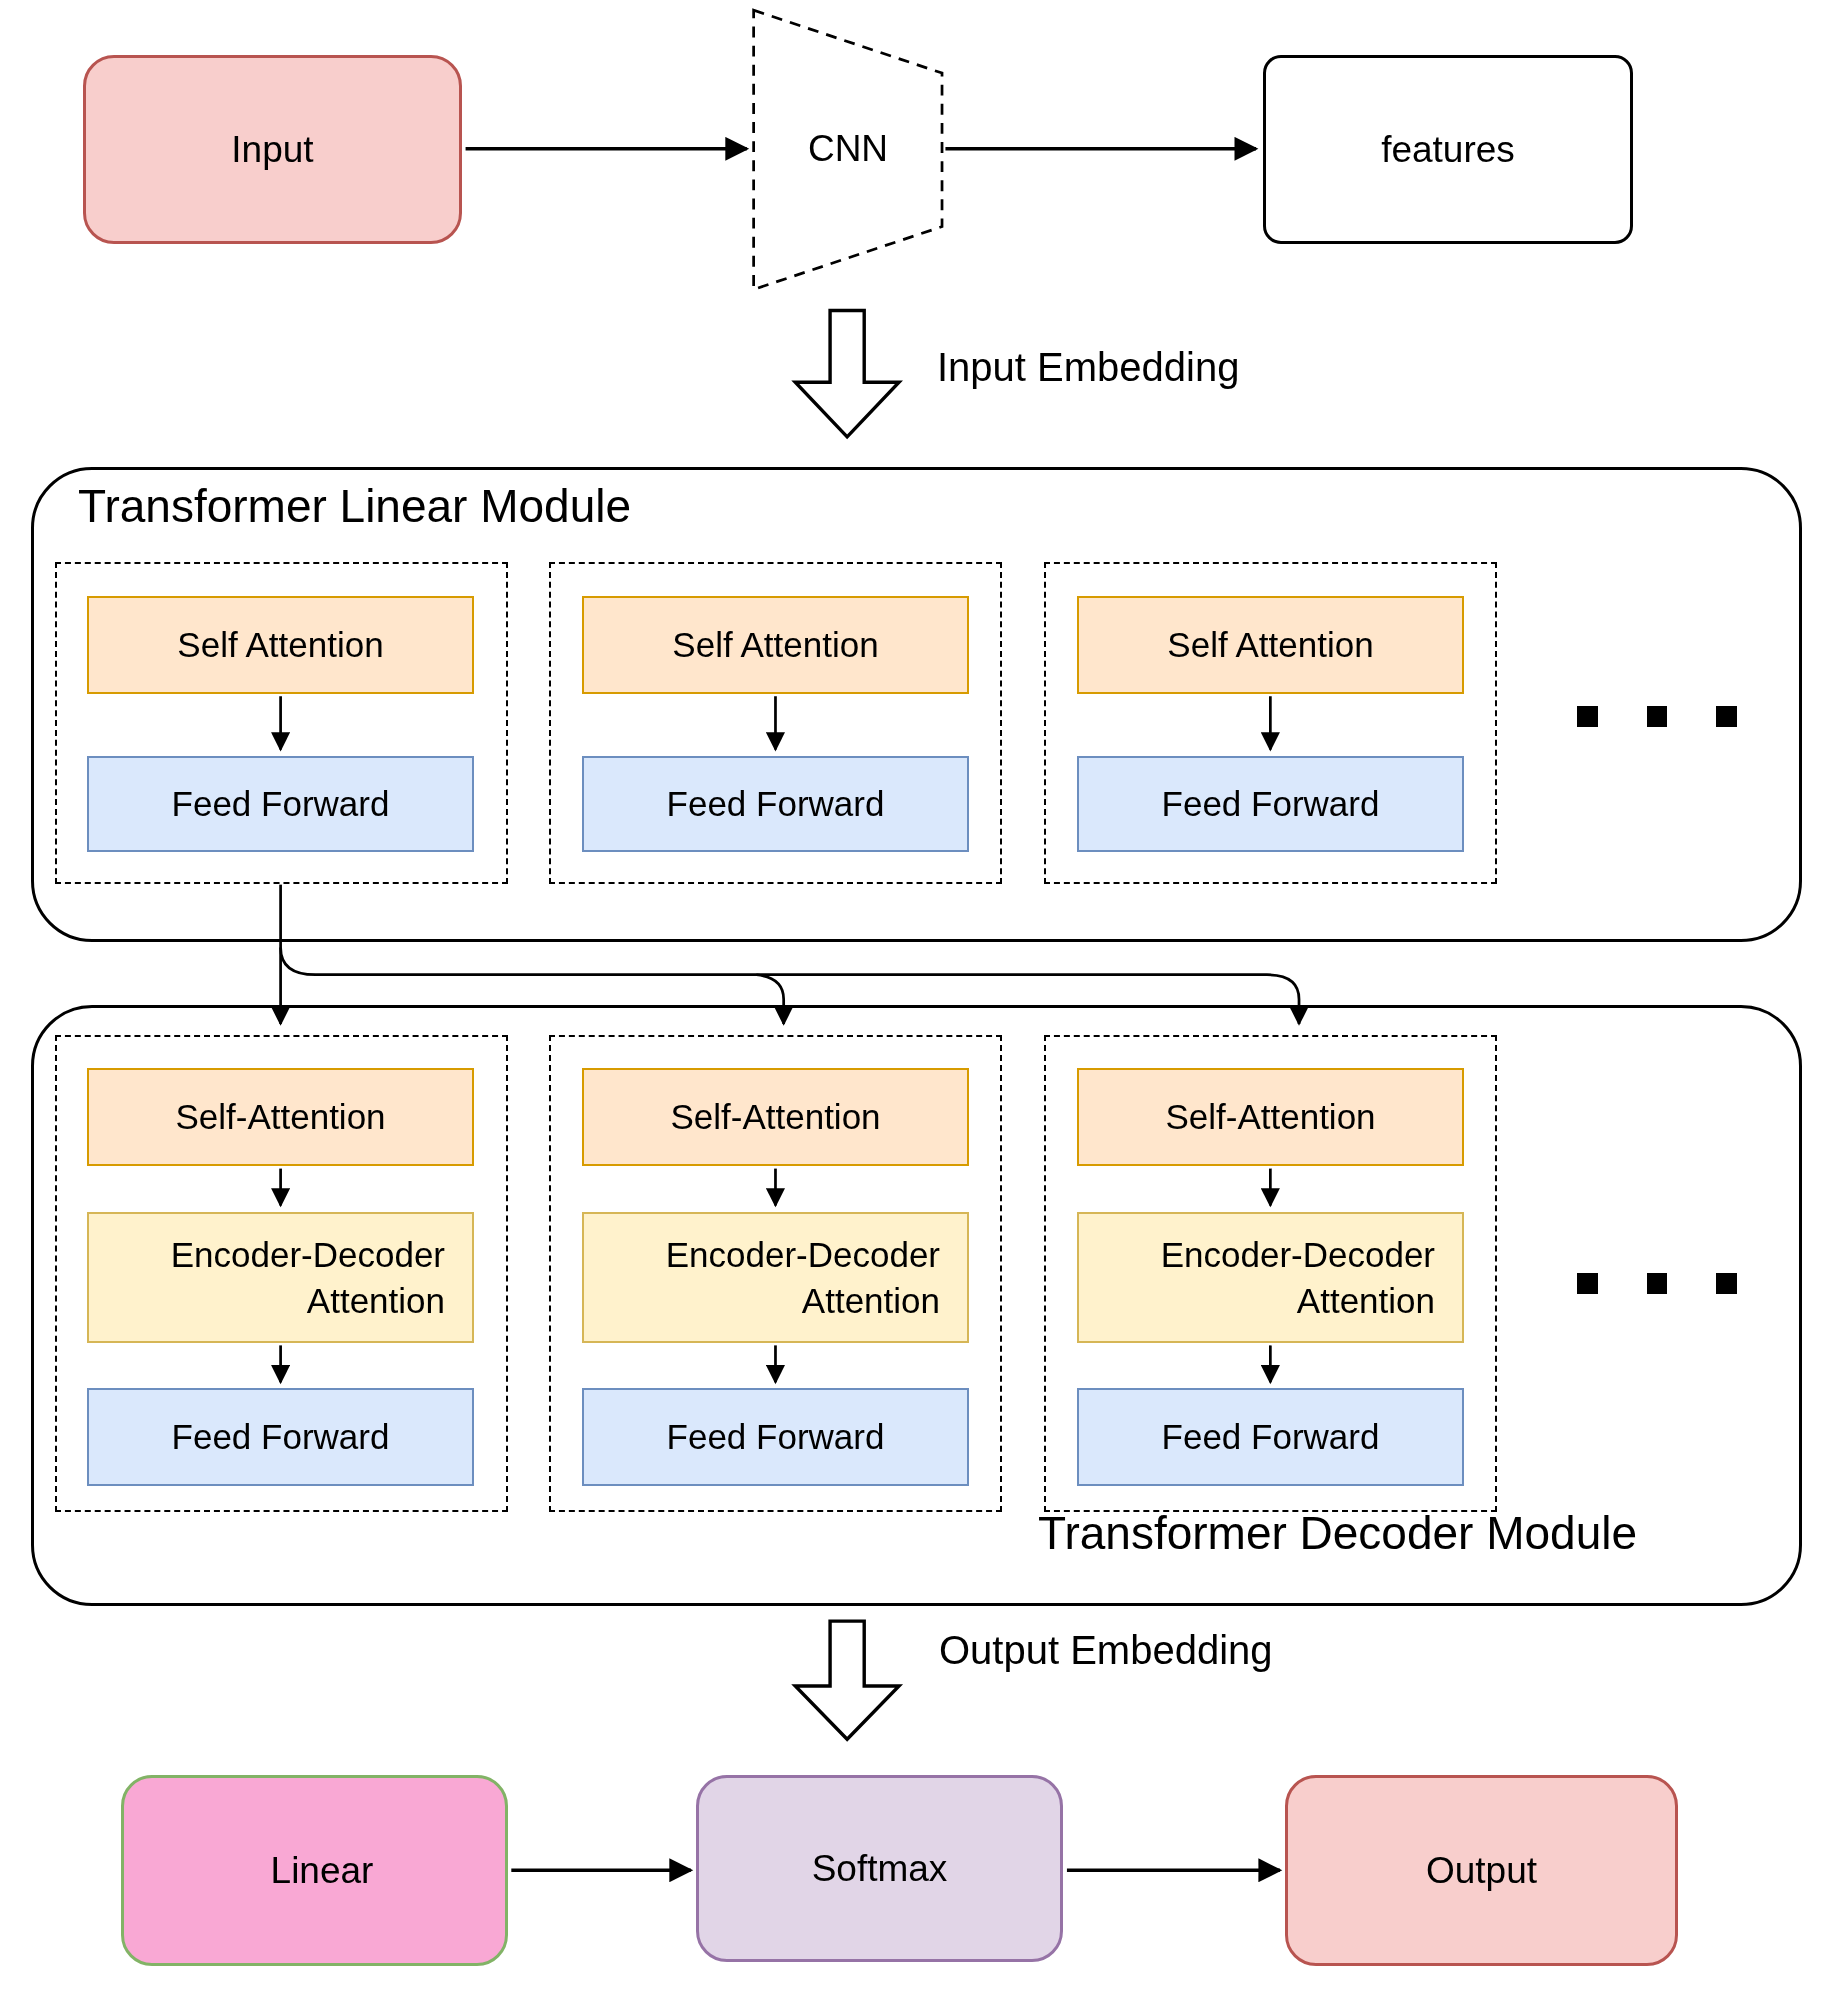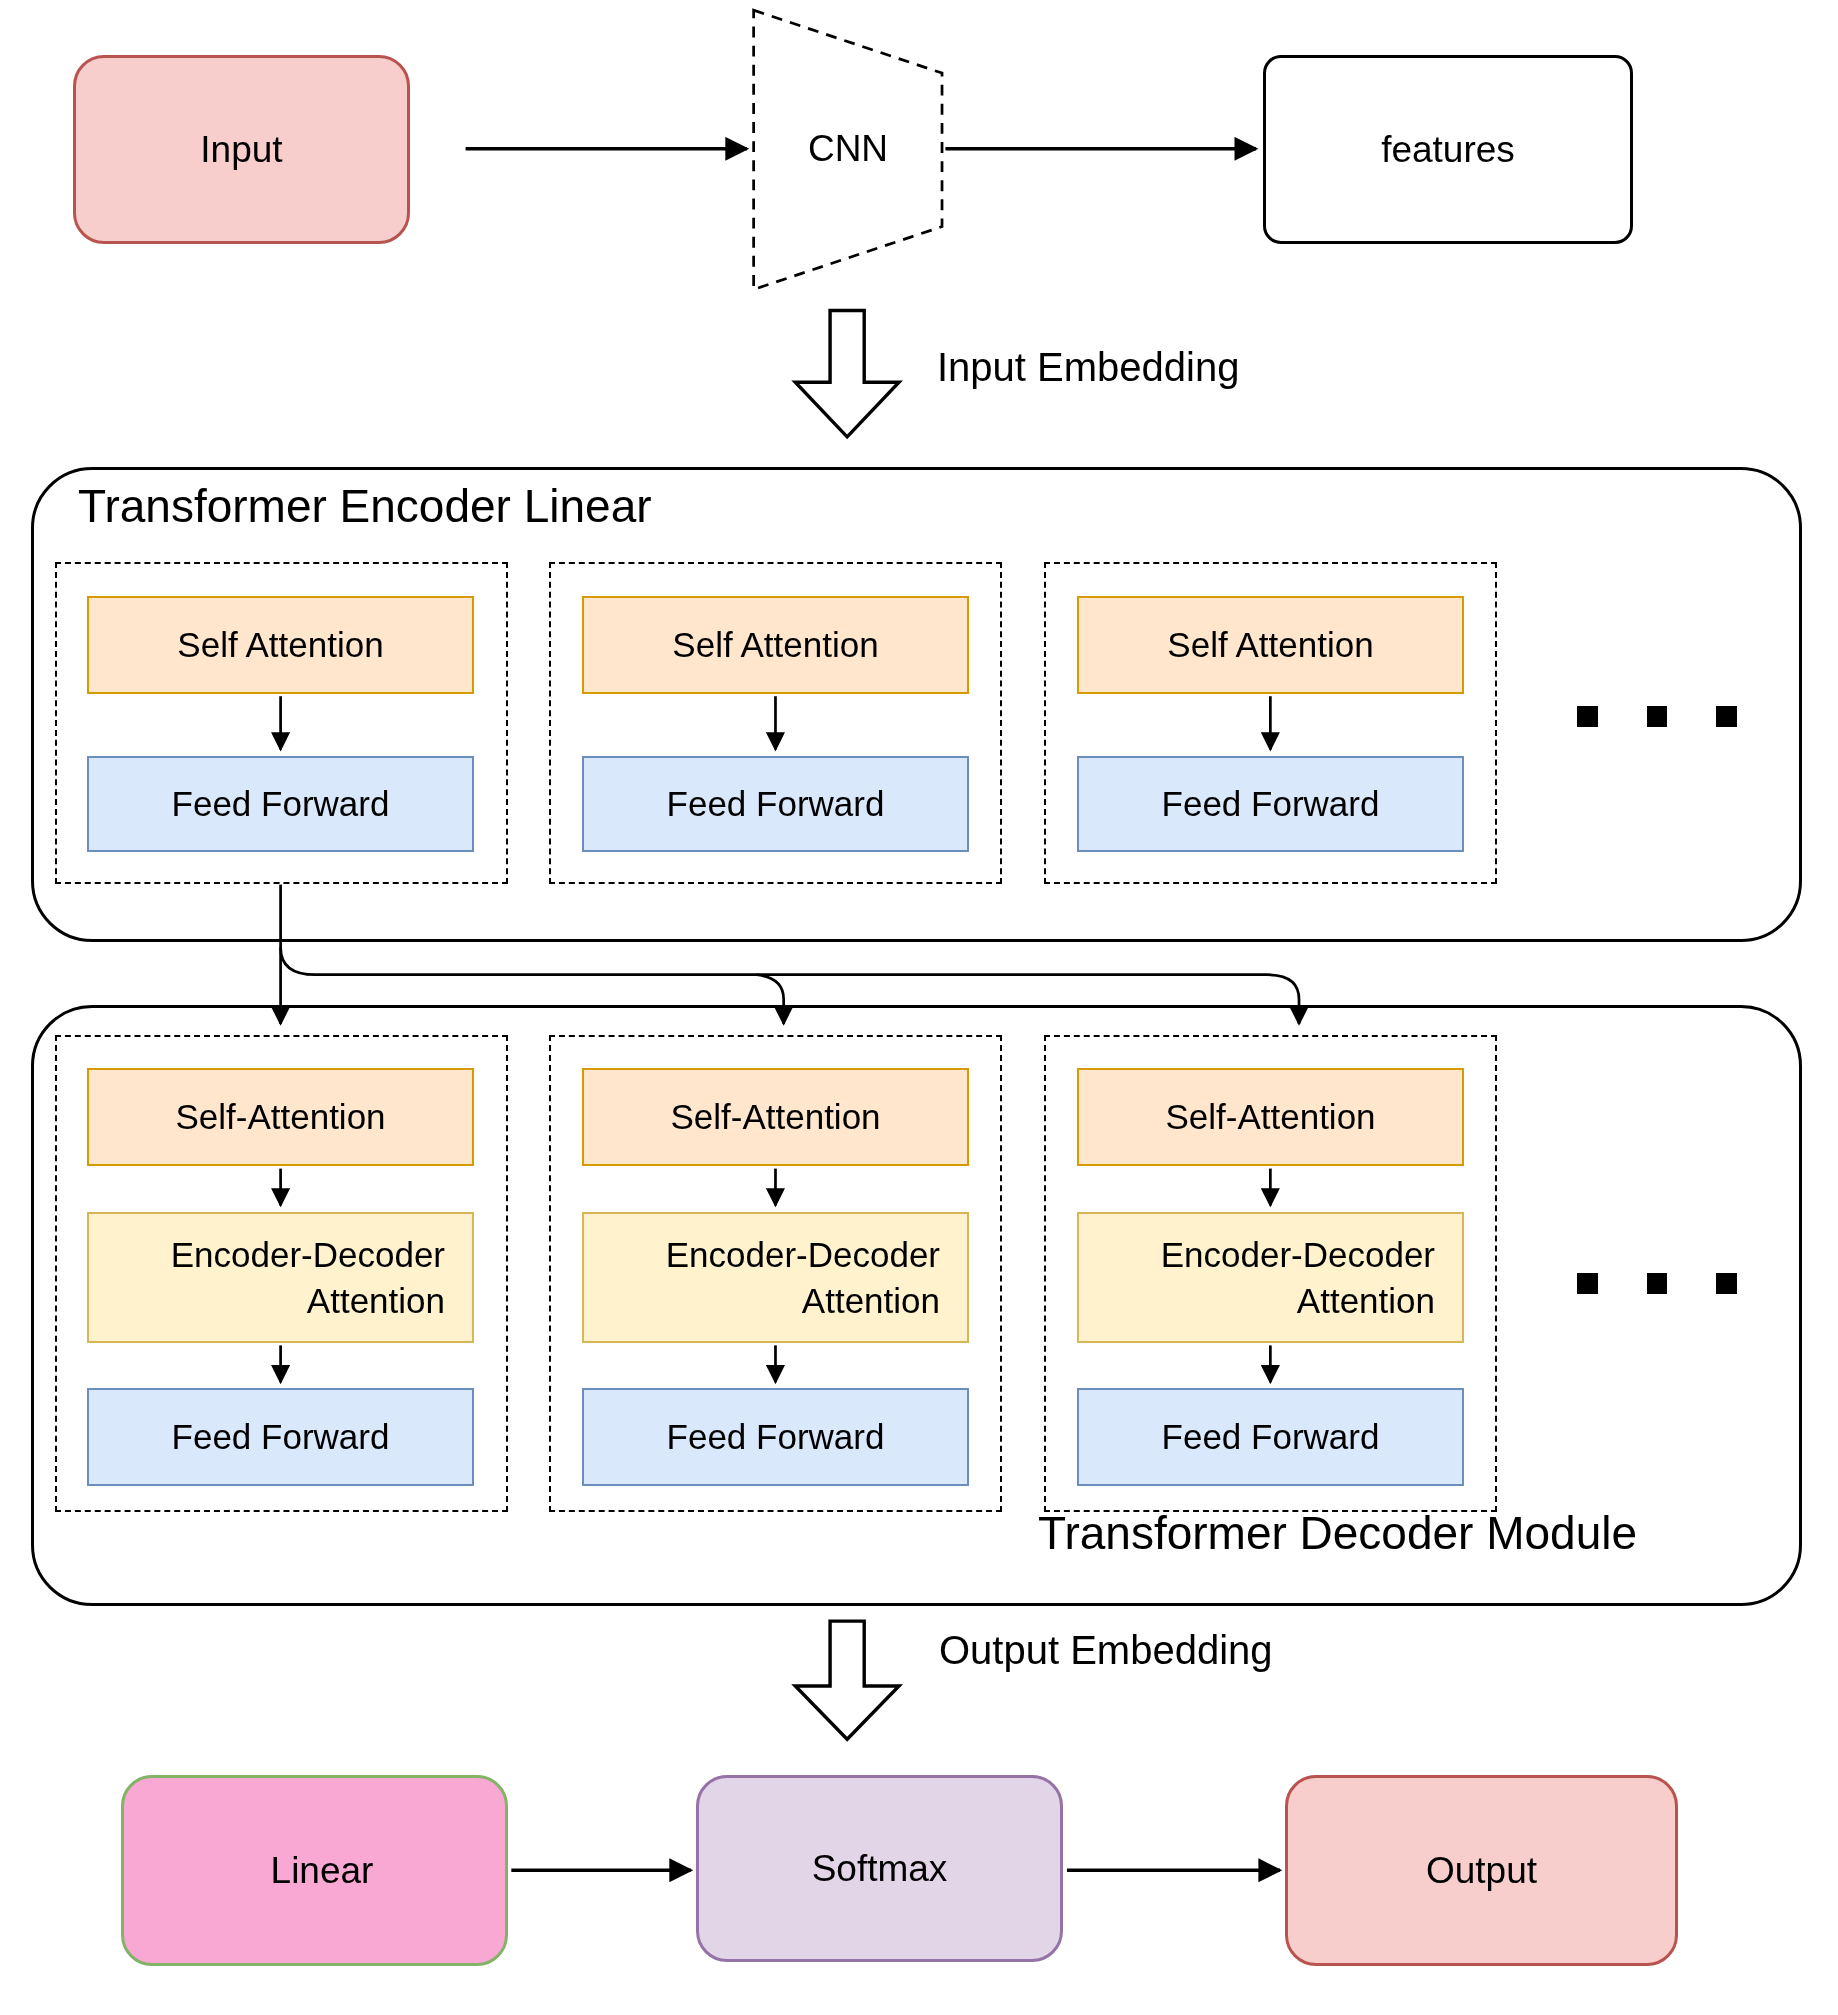--- a/index.html
+++ b/index.html
@@ -23,30 +23,30 @@
   .cnn-label{position:absolute;display:flex;align-items:center;justify-content:center;font-size:37px;}
   .dots{position:absolute;display:flex;gap:49px;}
   .dot{width:20.5px;height:20.5px;background:#000;}
   #overlay{position:absolute;left:0;top:0;pointer-events:none;}
 </style>
 </head>
 <body>
 
 <div id="canvas">
 
-  <div class="node red" style="left:73px;top:55px;width:337px;height:189px;">Input</div>
+  <div class="node red" style="left:83px;top:55px;width:379px;height:189px;">Input</div>
 
   <div class="cnn-label" style="left:754px;top:126px;width:188px;height:45px;">CNN</div>
 
   <div class="node white-node" style="left:1263px;top:55px;width:370px;height:189px;border-radius:18px;">features</div>
 
   <div class="embed-label" style="left:937px;top:345px;">Input Embedding</div>
 
   <div class="module" style="left:31px;top:467px;width:1771px;height:475px;"></div>
-  <div class="module-title" style="left:78px;top:479px;">Transformer Encoder Linear</div>
+  <div class="module-title" style="left:78px;top:479px;">Transformer Linear Module</div>
 
   <div class="dashed-box" style="left:55px;top:562px;width:453px;height:322px;"></div>
   <div class="block orange" style="left:87px;top:596px;width:387px;height:98px;">Self Attention</div>
   <div class="block blue" style="left:87px;top:756px;width:387px;height:96px;">Feed Forward</div>
 
   <div class="dashed-box" style="left:549px;top:562px;width:453px;height:322px;"></div>
   <div class="block orange" style="left:582px;top:596px;width:387px;height:98px;">Self Attention</div>
   <div class="block blue" style="left:582px;top:756px;width:387px;height:96px;">Feed Forward</div>
 
   <div class="dashed-box" style="left:1044px;top:562px;width:453px;height:322px;"></div>

